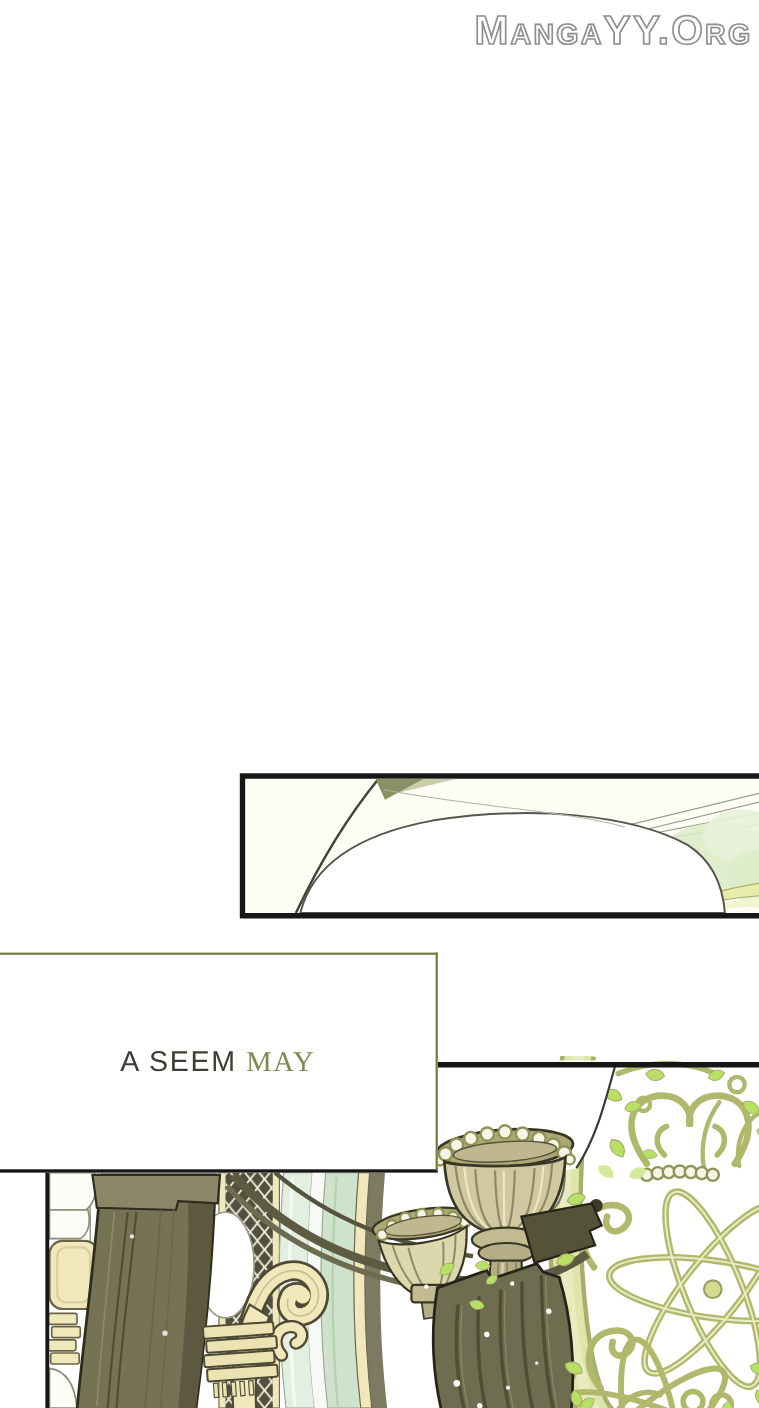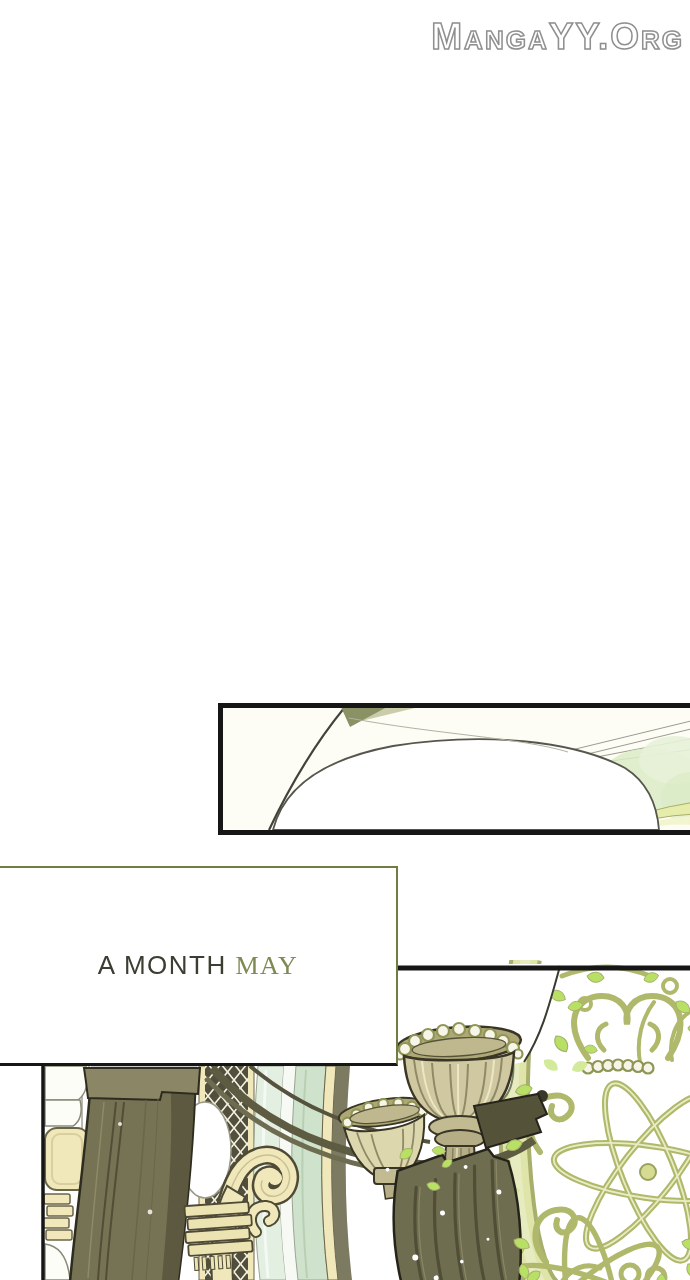--- a/index.html
+++ b/index.html
@@ -4,21 +4,21 @@
 <style>
   html,body{margin:0;padding:0;background:#ffffff;}
   .page{
     position:relative;width:690px;height:1280px;overflow:hidden;
     background:var(--p-paper,#ffffff);
     font-family:"Liberation Sans",sans-serif;
   }
   
   .watermark{
     position:absolute;top:1px;right:6px;height:48px;
-    display:flex;align-items:flex-start;margin-top:15px;
+    display:flex;align-items:flex-end;
   }
   .watermark span{
     font-weight:700;font-size:37px;letter-spacing:2px;
     font-variant:small-caps;
     color:var(--p-logo-fill,#ffffff);
     -webkit-text-stroke:1.5px var(--p-logo-outline,#8f8f8f);
     text-shadow:0 0 1px #9a9a9a;
   }
   
   .panel-dome{
@@ -89,21 +89,21 @@
         <path d="M46,122 Q80,50 122,-1" stroke="#43433b" stroke-width="2.2" fill="none"></path>
         <path d="M162,-1 L196,-1 L130,15 Z" fill="#b9bd90" opacity="0.75"></path>
         <path d="M118,-1 L164,-1 L127,19 Z" fill="var(--p-wedge,#8a9164)"></path>
         <path d="M126,10 C210,26 300,30 345,44" stroke="#b3b3a0" stroke-width="1" fill="none"></path>
       </g>
     </svg>
   </section>
 
   <section class="speech-box">
     <p class="speech-text">
-      <span><span class="t-dark">A MONTH </span><span class="t-green">MAY</span></span><br>
+      <span><span class="t-dark">A SEEM </span><span class="t-green">MAY</span></span><br>
     </p>
   </section>
 
   <svg class="panel-bottom" viewBox="0 960 690 320">
     <defs>
       <path id="leaf" d="M0,0 C4,-7 12,-8 17,-1 C12,6 4,6 0,0 Z"></path>
       <pattern id="lat" width="13" height="16" patternUnits="userSpaceOnUse">
         <path d="M6.5,0 L13,8 L6.5,16 L0,8 Z" fill="none" stroke="var(--p-lattice-line,#f4f2e2)" stroke-width="1.6"></path>
       </pattern>
     </defs>

